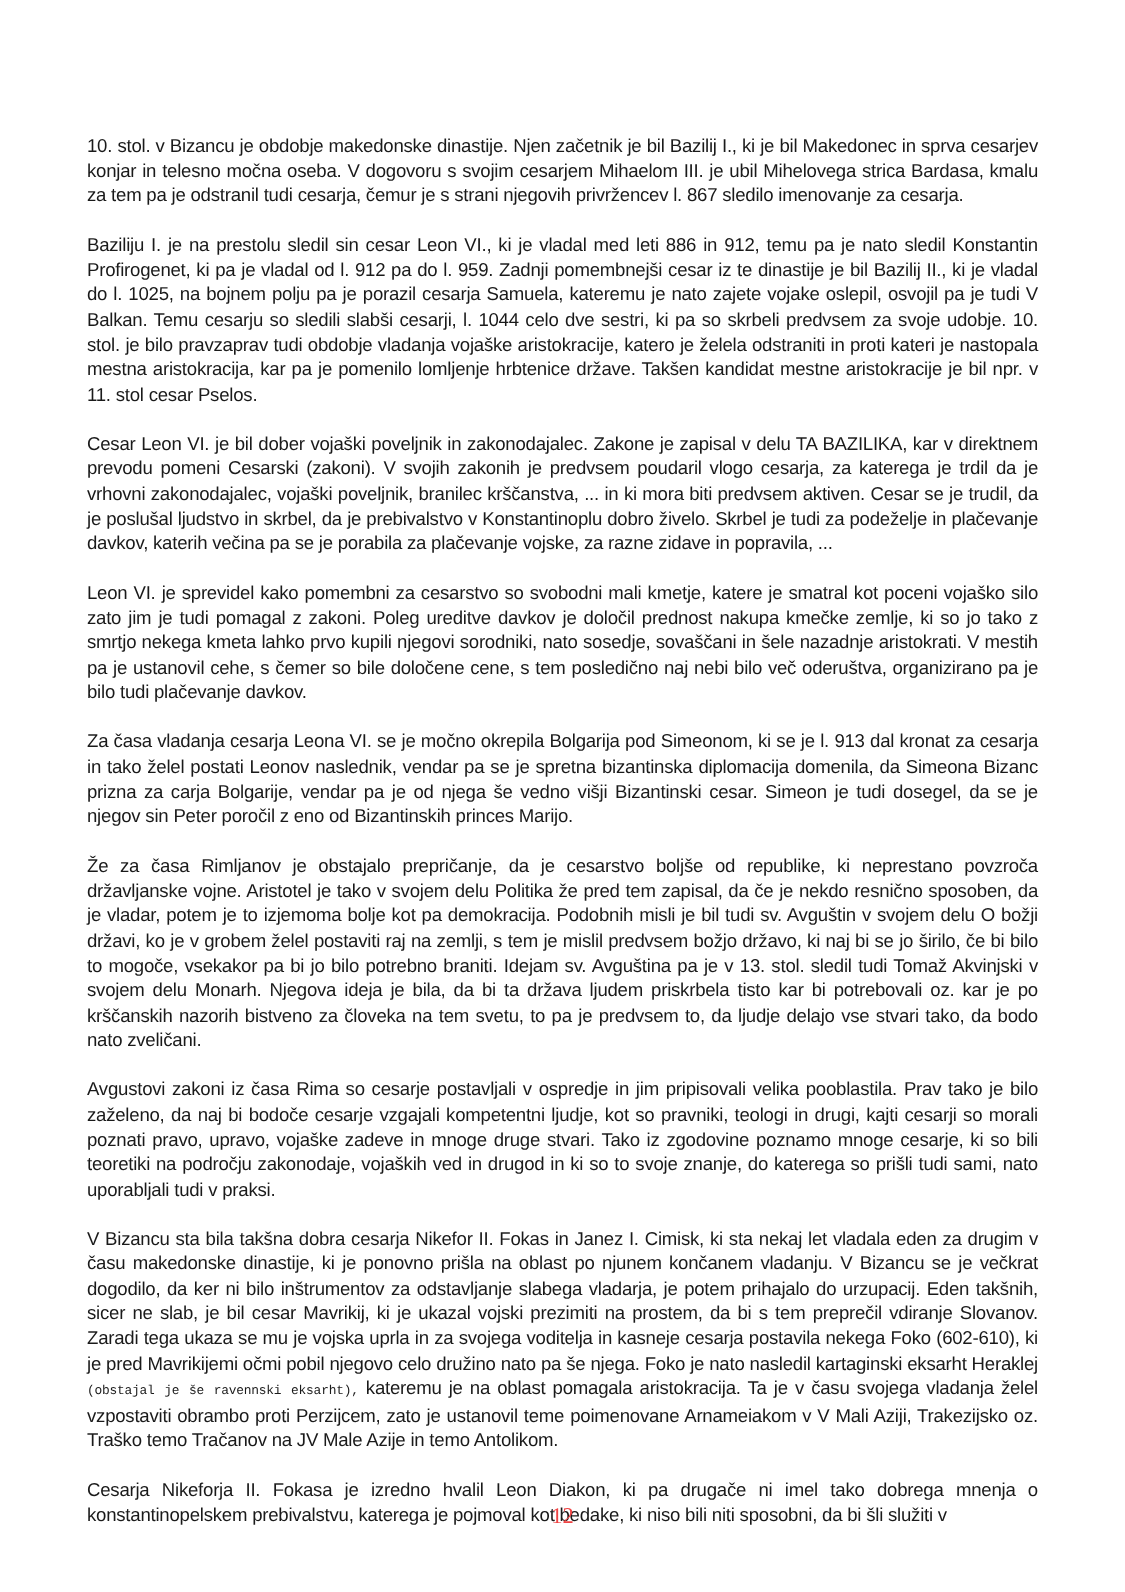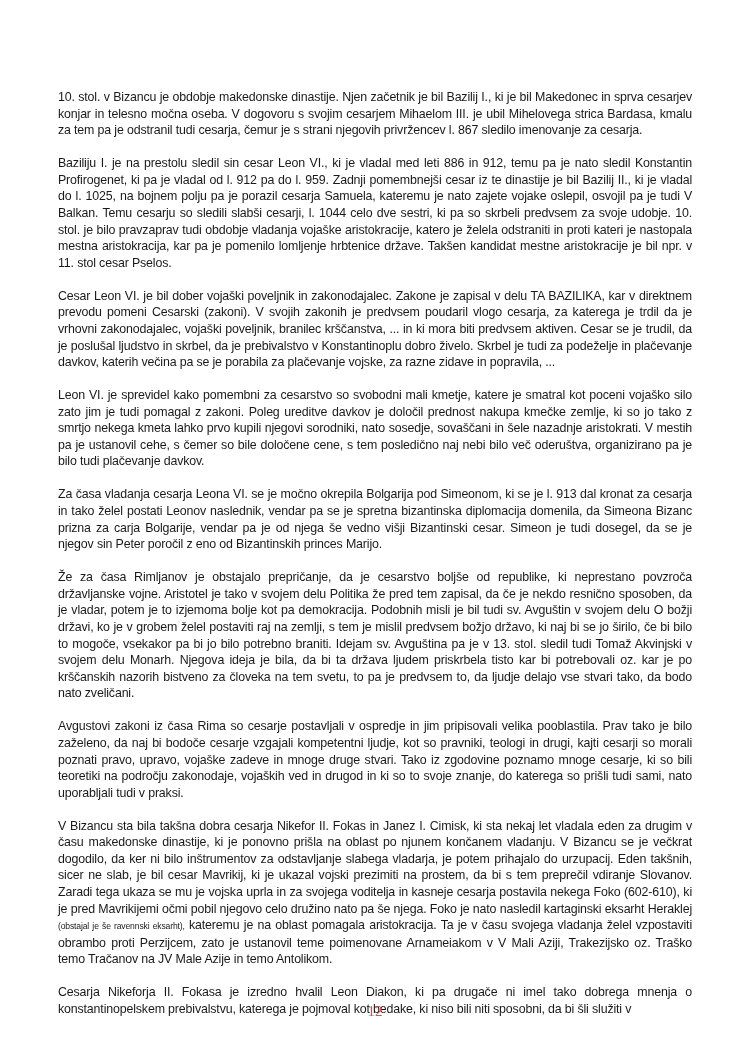--- a/index.html
+++ b/index.html
@@ -10,21 +10,21 @@
       top: 89px;
       width: 634px;
       font-family: "Liberation Sans", sans-serif;
       font-size: 12.4px;
       line-height: 16.6px;
       color: #1a1a1a;
       text-align: justify;
       letter-spacing: -0.15px;
     }
     .para { margin: 0 0 16.4px 0; }
-    .small { font-size: 8.6px; }
+    .small { font-size: 8.6px; font-family: Liberation Mono, monospace; }
     .page-number {
       position: absolute;
       left: 0; right: 0;
       top: 1003px;
       text-align: center;
       font-family: "Liberation Serif", serif;
       font-size: 15px;
       color: #ef4444;
     }
   </style>

